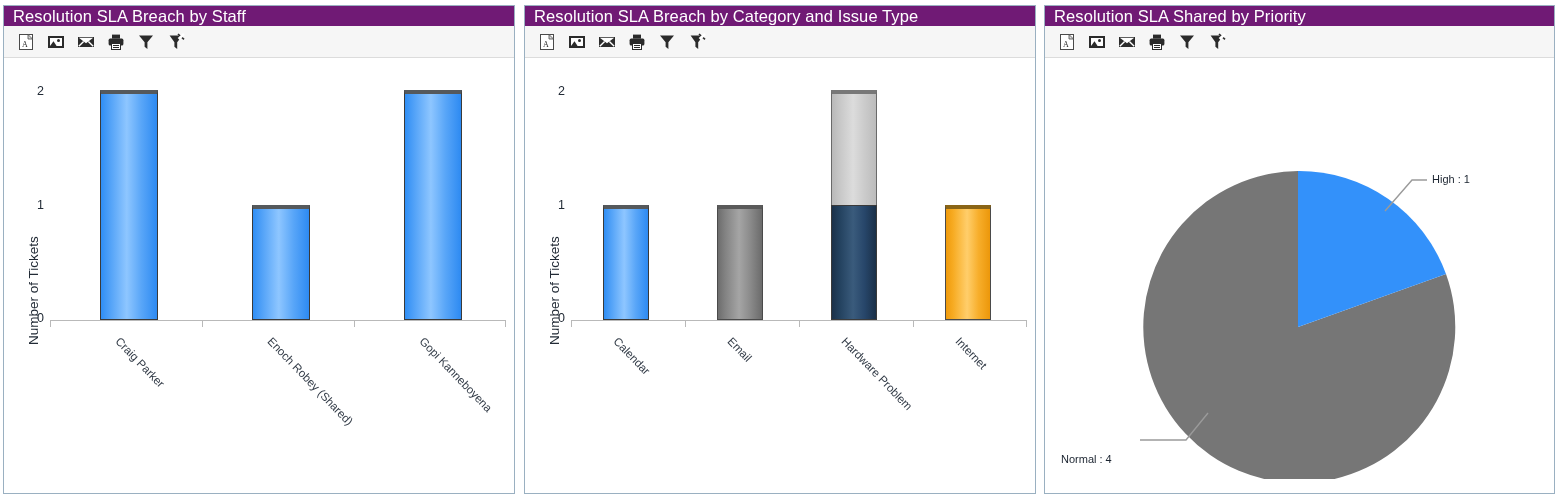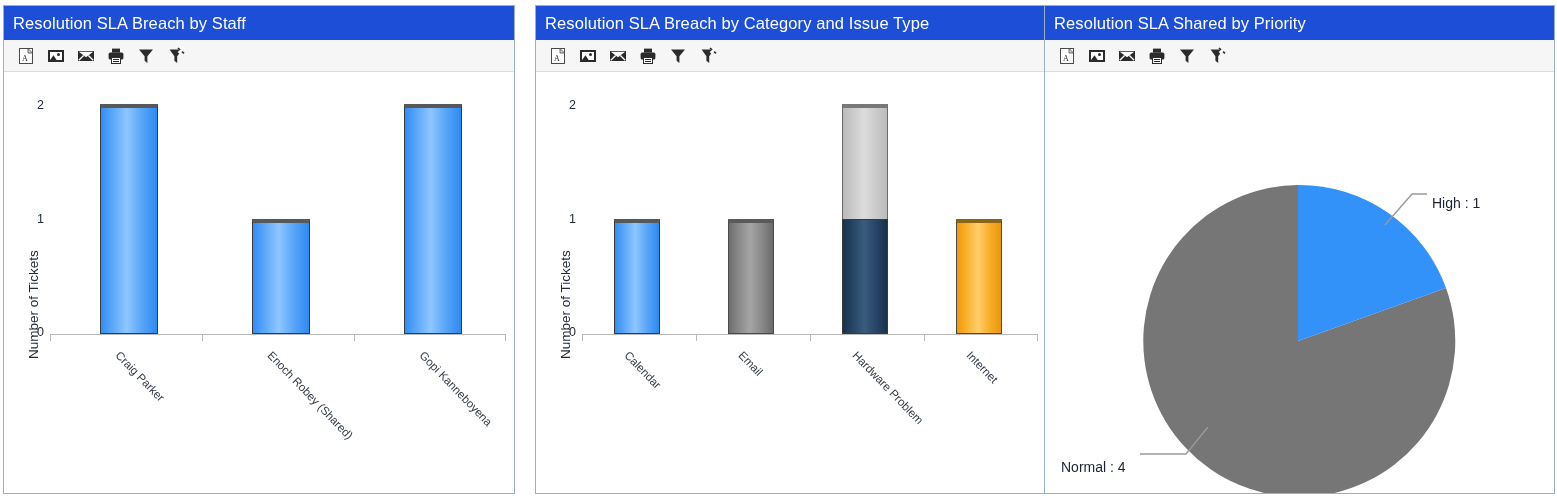--- a/index.html
+++ b/index.html
@@ -18,26 +18,26 @@
   .panel {
     position: absolute;
     top: 5px;
     height: 489px;
     background: #ffffff;
     border: 1px solid #9ab0c1;
     box-sizing: border-box;
     overflow: hidden;
   }
   .panel-1 { left: 3px;    width: 512px; }
-  .panel-2 { left: 535px;  width: 512px; }
+  .panel-2 { left: 524px;  width: 512px; }
   .panel-3 { left: 1044px; width: 511px; }
 
   .panel-header {
-    height: 34px;
-    background: #1d4ed8;
+    height: 20px;
+    background: #701a75;
     color: #ffffff;
     display: flex;
     align-items: center;
     padding-left: 9px;
     box-sizing: border-box;
   }
   .panel-title {
     font-size: 16.5px;
     font-weight: 400;
     letter-spacing: .1px;
@@ -140,24 +140,23 @@
     color: #323b47;
     white-space: nowrap;
     transform-origin: 0 0;
     transform: rotate(46deg);
   }
 
   
   .pie-wrap { position:absolute; inset:0; }
   .pie-label {
     position: absolute;
-    font-size: 14px;
+    font-size: 11px;
     color: #1b2430;
     white-space: nowrap;
-    margin-top: 8px;
   }
 </style>
 </head>
 <body>
 
 <div id="root">
 
   <div class="panel panel-1">
     <div class="panel-header">
       <span class="panel-title">Resolution SLA Breach by Staff</span>
@@ -367,18 +366,18 @@
 
           <path d="M 253 269 L 253 113 A 156 156 0 1 0 401 216 Z" fill="#767676"></path>
 
           <path d="M 253 269 L 253 113 A 156 156 0 0 1 401 216 Z" fill="#3391FA"></path>
 
           <path d="M 340 153 L 367 122 L 382 122" fill="none" stroke="#9a9a9a" stroke-width="1.4"></path>
 
           <path d="M 163 355 L 141 382 L 95 382" fill="none" stroke="#9a9a9a" stroke-width="1.4"></path>
         </svg>
         <span class="pie-label" style="left:387px; top:115px;">High : 1</span>
-        <span class="pie-label" style="left:16px; top:379px;">Normal : 4</span>
+        <span class="pie-label" style="left:16px; top:395px;">Normal : 4</span>
       </div>
     </div>
   </div>
 
 </div>
 
 </body></html>

